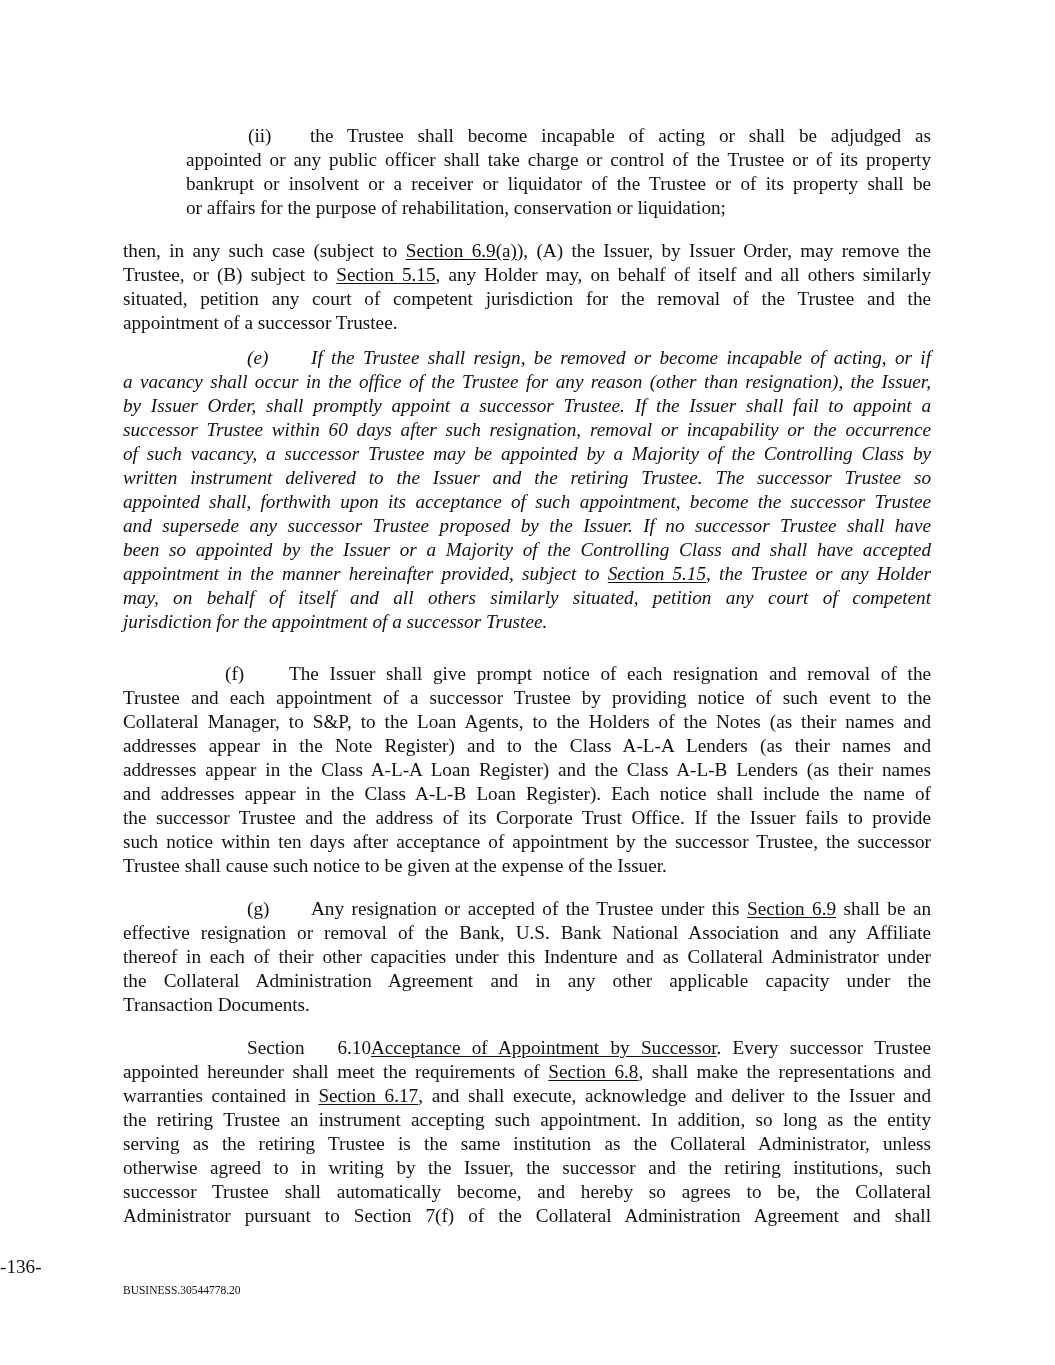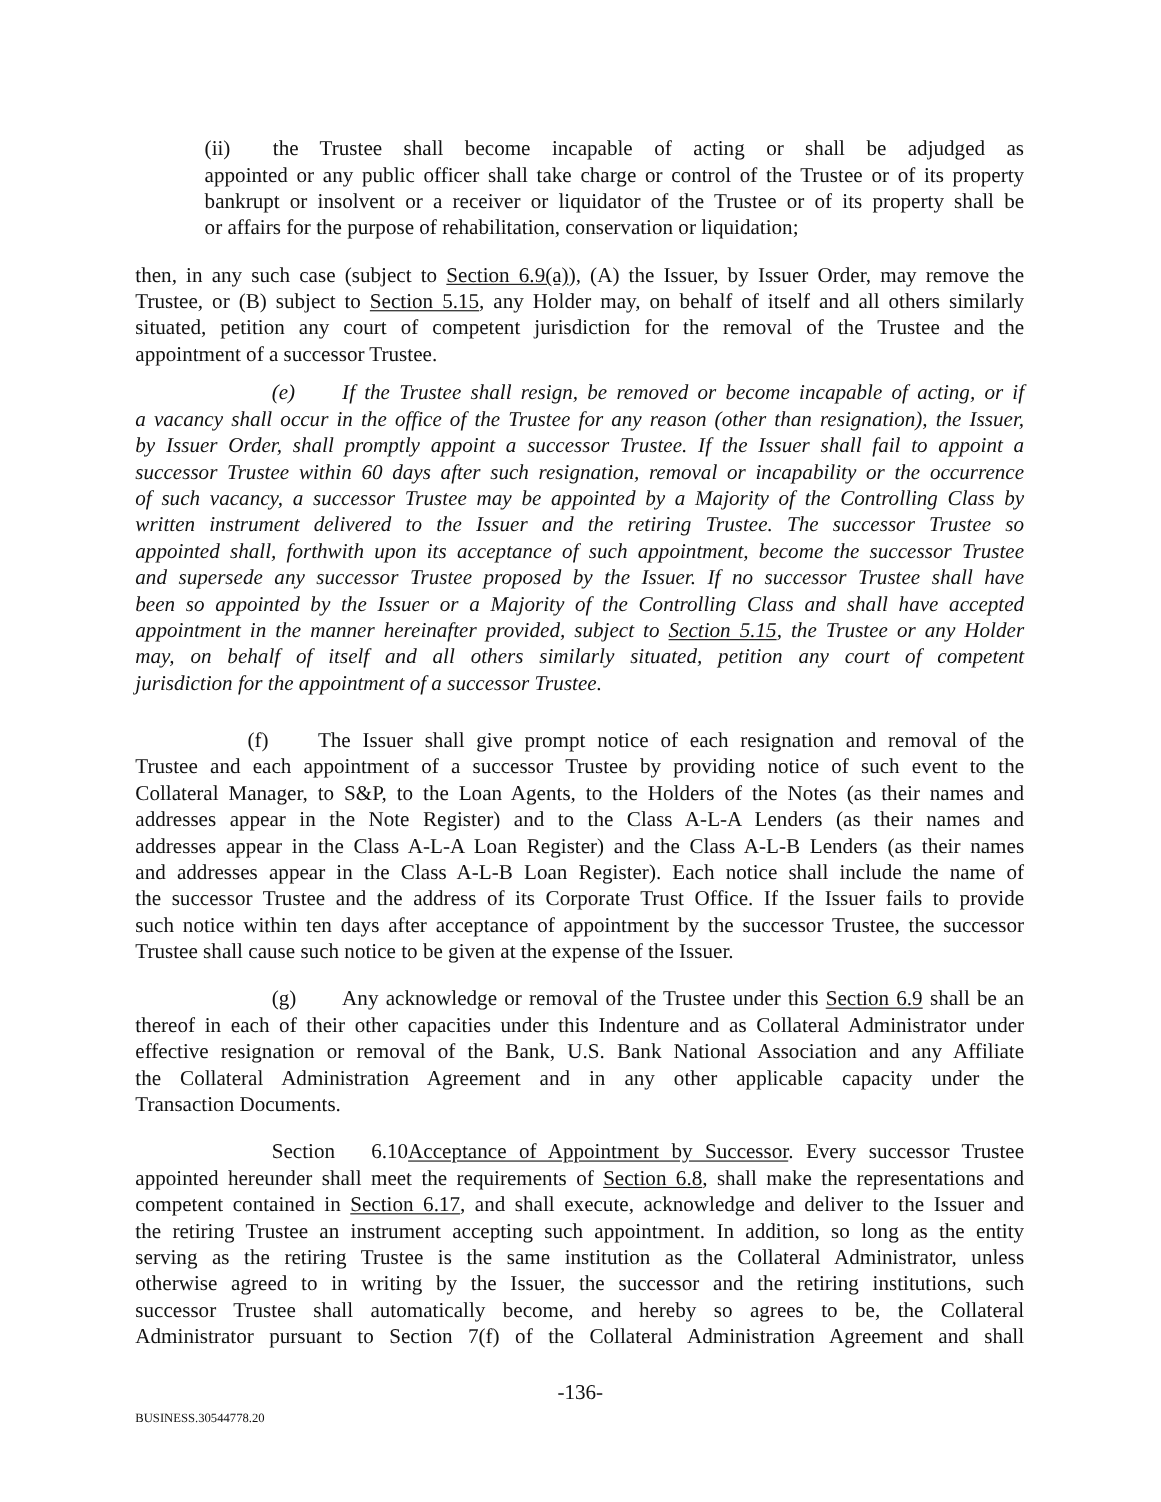--- a/index.html
+++ b/index.html
@@ -3,30 +3,30 @@
 <meta charset="utf-8">
 <style>
   html, body { margin: 0; padding: 0; background: #ffffff; }
   body { width: 1055px; height: 1365px; position: relative; overflow: hidden; }
   .page { position: absolute; left: 0; top: 0; width: 1055px; height: 1365px; background: #ffffff; }
   .para { position: absolute; font-family: "Liberation Serif", serif; font-size: 19.2px; color: #111111; }
   .line { display: block; height: 24px; line-height: 24px; white-space: nowrap; text-align: justify; text-align-last: justify; }
   .line.last { text-align-last: left; }
   .u { text-decoration: underline; text-underline-offset: 2px; }
   .label { display: inline-block; }
-  .footer-page { position: absolute; top: 1256px; left: 0; width: 1055px; text-align: center; font-family: "Liberation Serif", serif; font-size: 19.2px; color: #111; }
+  .footer-page { position: absolute; top: 1256px; left: 0; width: 1055px; font-family: "Liberation Serif", serif; font-size: 19.2px; color: #111; }
   .footer-id { position: absolute; top: 1284px; left: 123px; font-family: Liberation Serif, serif; font-size: 11.5px; color: #111; }
 </style>
 </head>
 <body>
 
 <div class="page">
 
   <div class="para" style="left:186px; top:124px; width:745px;">
-    <span class="line" style="">
+    <span class="line" style="margin-left:62px;">
       <span class="label" style="width:62px;">(ii)</span><span>the Trustee shall become incapable of acting or shall be adjudged as</span>
     </span>
     <span class="line">appointed or any public officer shall take charge or control of the Trustee or of its property</span>
     <span class="line">bankrupt or insolvent or a receiver or liquidator of the Trustee or of its property shall be</span>
     <span class="line last">or affairs for the purpose of rehabilitation, conservation or liquidation;</span>
   </div>
 
   <div class="para" style="left:123px; top:239px; width:808px;">
     <span class="line"><span>then, in any such case (subject to </span><span class="u">Section 6.9(a)</span><span>), (A) the Issuer, by Issuer Order, may remove the</span></span>
     <span class="line"><span>Trustee, or (B) subject to </span><span class="u">Section 5.15</span><span>, any Holder may, on behalf of itself and all others similarly</span></span>
@@ -55,31 +55,31 @@
     <span class="line">Collateral Manager, to S&amp;P, to the Loan Agents, to the Holders of the Notes (as their names and</span>
     <span class="line">addresses appear in the Note Register) and to the Class A-L-A Lenders (as their names and</span>
     <span class="line">addresses appear in the Class A-L-A Loan Register) and the Class A-L-B Lenders (as their names</span>
     <span class="line">and addresses appear in the Class A-L-B Loan Register).  Each notice shall include the name of</span>
     <span class="line">the successor Trustee and the address of its Corporate Trust Office.  If the Issuer fails to provide</span>
     <span class="line">such notice within ten days after acceptance of appointment by the successor Trustee, the successor</span>
     <span class="line last">Trustee shall cause such notice to be given at the expense of the Issuer.</span>
   </div>
 
   <div class="para" style="left:123px; top:897px; width:808px;">
-    <span class="line" style="margin-left:124px;"><span class="label" style="width:64px;">(g)</span><span>Any acknowledge or removal of the Trustee under this </span><span class="u">Section 6.9</span><span> shall be an</span></span>
+    <span class="line" style="margin-left:124px;"><span class="label" style="width:64px;">(g)</span><span>Any resignation or accepted of the Trustee under this </span><span class="u">Section 6.9</span><span> shall be an</span></span>
+    <span class="line">effective resignation or removal of the Bank, U.S. Bank National Association and any Affiliate</span>
     <span class="line">thereof in each of their other capacities under this Indenture and as Collateral Administrator under</span>
-    <span class="line">effective resignation or removal of the Bank, U.S. Bank National Association and any Affiliate</span>
     <span class="line">the Collateral Administration Agreement and in any other applicable capacity under the</span>
     <span class="line last">Transaction Documents.</span>
   </div>
 
   <div class="para" style="left:123px; top:1036px; width:808px;">
     <span class="line" style="margin-left:124px;"><span class="label" style="width:124px;">Section 6.10</span><span class="u">Acceptance of Appointment by Successor</span><span>.  Every successor Trustee</span></span>
     <span class="line"><span>appointed hereunder shall meet the requirements of </span><span class="u">Section 6.8</span><span>, shall make the representations and</span></span>
-    <span class="line"><span>competent contained in </span><span class="u">Section 6.17</span><span>, and shall execute, acknowledge and deliver to the Issuer and</span></span>
+    <span class="line"><span>warranties contained in </span><span class="u">Section 6.17</span><span>, and shall execute, acknowledge and deliver to the Issuer and</span></span>
     <span class="line">the retiring Trustee an instrument accepting such appointment.  In addition, so long as the entity</span>
     <span class="line">serving as the retiring Trustee is the same institution as the Collateral Administrator, unless</span>
     <span class="line">otherwise agreed to in writing by the Issuer, the successor and the retiring institutions, such</span>
     <span class="line">successor Trustee shall automatically become, and hereby so agrees to be, the Collateral</span>
     <span class="line">Administrator pursuant to Section 7(f) of the Collateral Administration Agreement and shall</span>
   </div>
 
   <div class="footer-page">-136-</div>
   <div class="footer-id">BUSINESS.30544778.20</div>
 </div>

